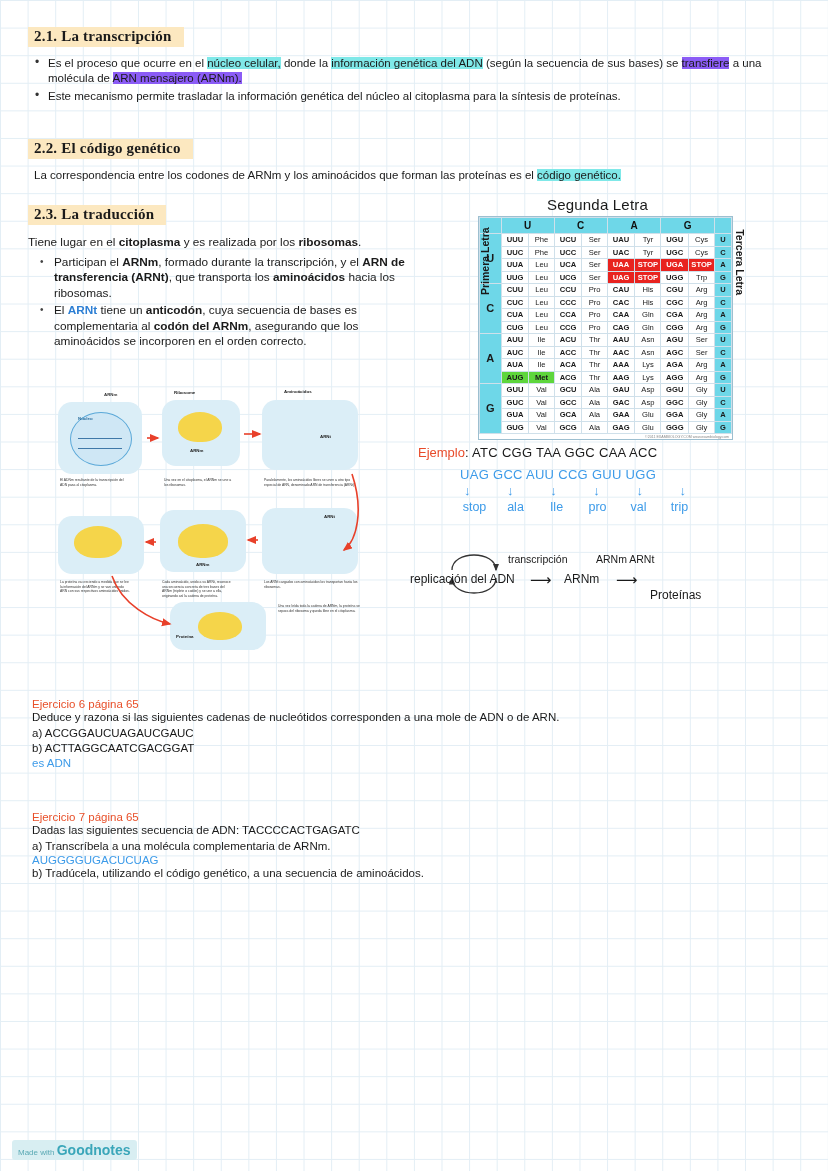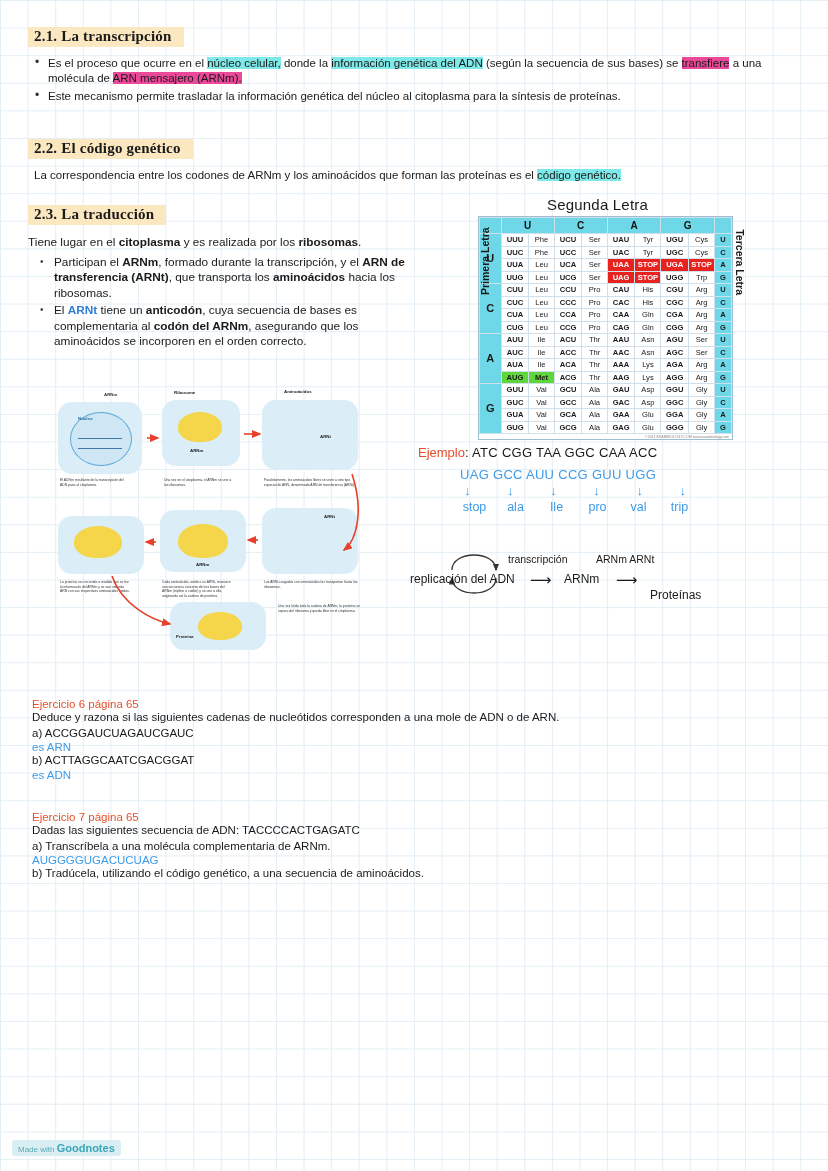--- a/index.html
+++ b/index.html
@@ -33,21 +33,21 @@
     color:#1a1a1a;
     letter-spacing:.2px;
   }
   .sect{position:absolute;}
 
   ul.bl{margin:0;padding:0;list-style:none;}
   ul.bl li{position:relative;padding-left:20px;margin-bottom:3px;line-height:15px;font-size:11.5px;}
   ul.bl li:before{content:"•";position:absolute;left:7px;top:-1px;color:#333;font-size:12px;}
 
   .hl-cyan{background:#7fe8e8;}
-  .hl-pink{background:#ec4899;}
+  .hl-pink{background:#8b5cf6;}
   .b{font-weight:bold;}
 
   
   .t23{font-size:11.8px;line-height:15.5px;width:380px;}
   .t23 ul{margin:4px 0 0 0;padding:0;list-style:none;}
   .t23 ul li{position:relative;padding-left:26px;margin-bottom:2px;}
   .t23 ul li:before{content:"•";position:absolute;left:12px;top:-1px;font-size:10px;color:#444;}
 
   
   #codon-wrap{position:absolute;left:450px;top:196px;width:295px;}
@@ -86,21 +86,21 @@
   .dlabel{position:absolute;font-size:4.4px;color:#222;font-weight:bold;}
   .ribo{position:absolute;background:#f5d54a;border-radius:50%;}
 
   
   .exh{color:#e8502a;font-size:11.5px;}
   .exb{font-size:11.5px;line-height:15.5px;}
   .ans{color:#3d9be9;font-size:11.5px;}
 
   
   #gn{position:absolute;left:12px;top:1140px;background:#d8eef2;border-radius:3px;padding:2px 6px;font-size:8px;color:#5aa9b4;}
-  #gn b{color:#3aa6b9;font-size:11px;text-align:right;}
+  #gn b{color:#3aa6b9;font-size:14px;text-align:right;}
 </style>
 </head>
 <body>
 
 <div id="grid"></div>
 
 <div id="page">
 
   <div class="sect" style="left:28px;top:27px;width:770px;">
     <div class="hl-title">2.1. La transcripción</div>
@@ -416,21 +416,20 @@
     <div style="position:absolute;left:206px;top:19px;font-size:15px;">⟶</div>
     <div style="position:absolute;left:240px;top:36px;">Proteínas</div>
     <div class="lbl" style="left:98px;top:1px;">transcripción</div>
     <div class="lbl" style="left:186px;top:1px;">ARNm ARNt</div>
   </div>
 
   <div id="ex6" class="sect" style="left:32px;top:698px;width:700px;">
     <div class="exh">Ejercicio 6 página 65</div>
     <div class="exb">Deduce y razona si las siguientes cadenas de nucleótidos corresponden a una mole de ADN o de ARN.</div>
     <div class="exb">a) ACCGGAUCUAGAUCGAUC</div>
-    <div class="ans">es ARN</div>
     <div class="exb">b) ACTTAGGCAATCGACGGAT</div>
     <div class="ans">es ADN</div>
   </div>
 
   <div id="ex7" class="sect" style="left:32px;top:811px;width:700px;">
     <div class="exh">Ejercicio 7 página 65</div>
     <div class="exb">Dadas las siguientes secuencia de ADN: TACCCCACTGAGATC</div>
     <div class="exb">a) Transcríbela a una molécula complementaria de ARNm.</div>
     <div class="ans">AUGGGGUGACUCUAG</div>
     <div class="exb">b) Tradúcela, utilizando el código genético, a una secuencia de aminoácidos.</div>

